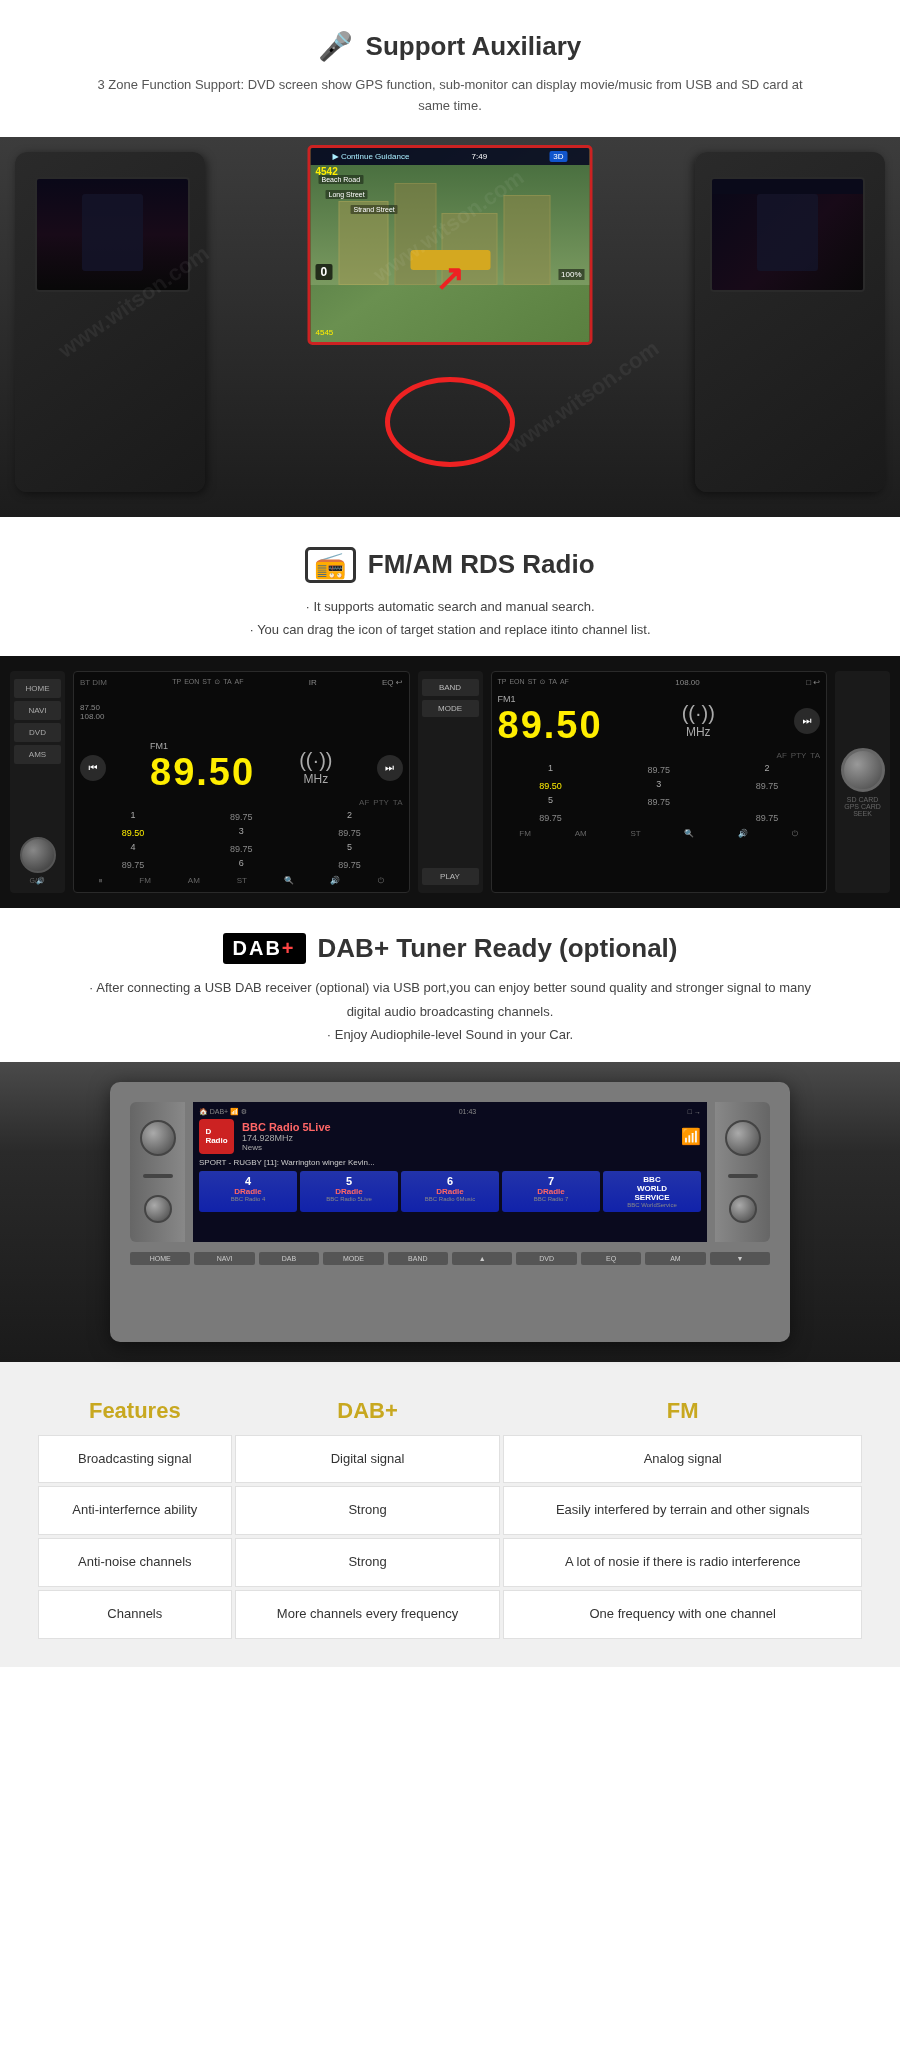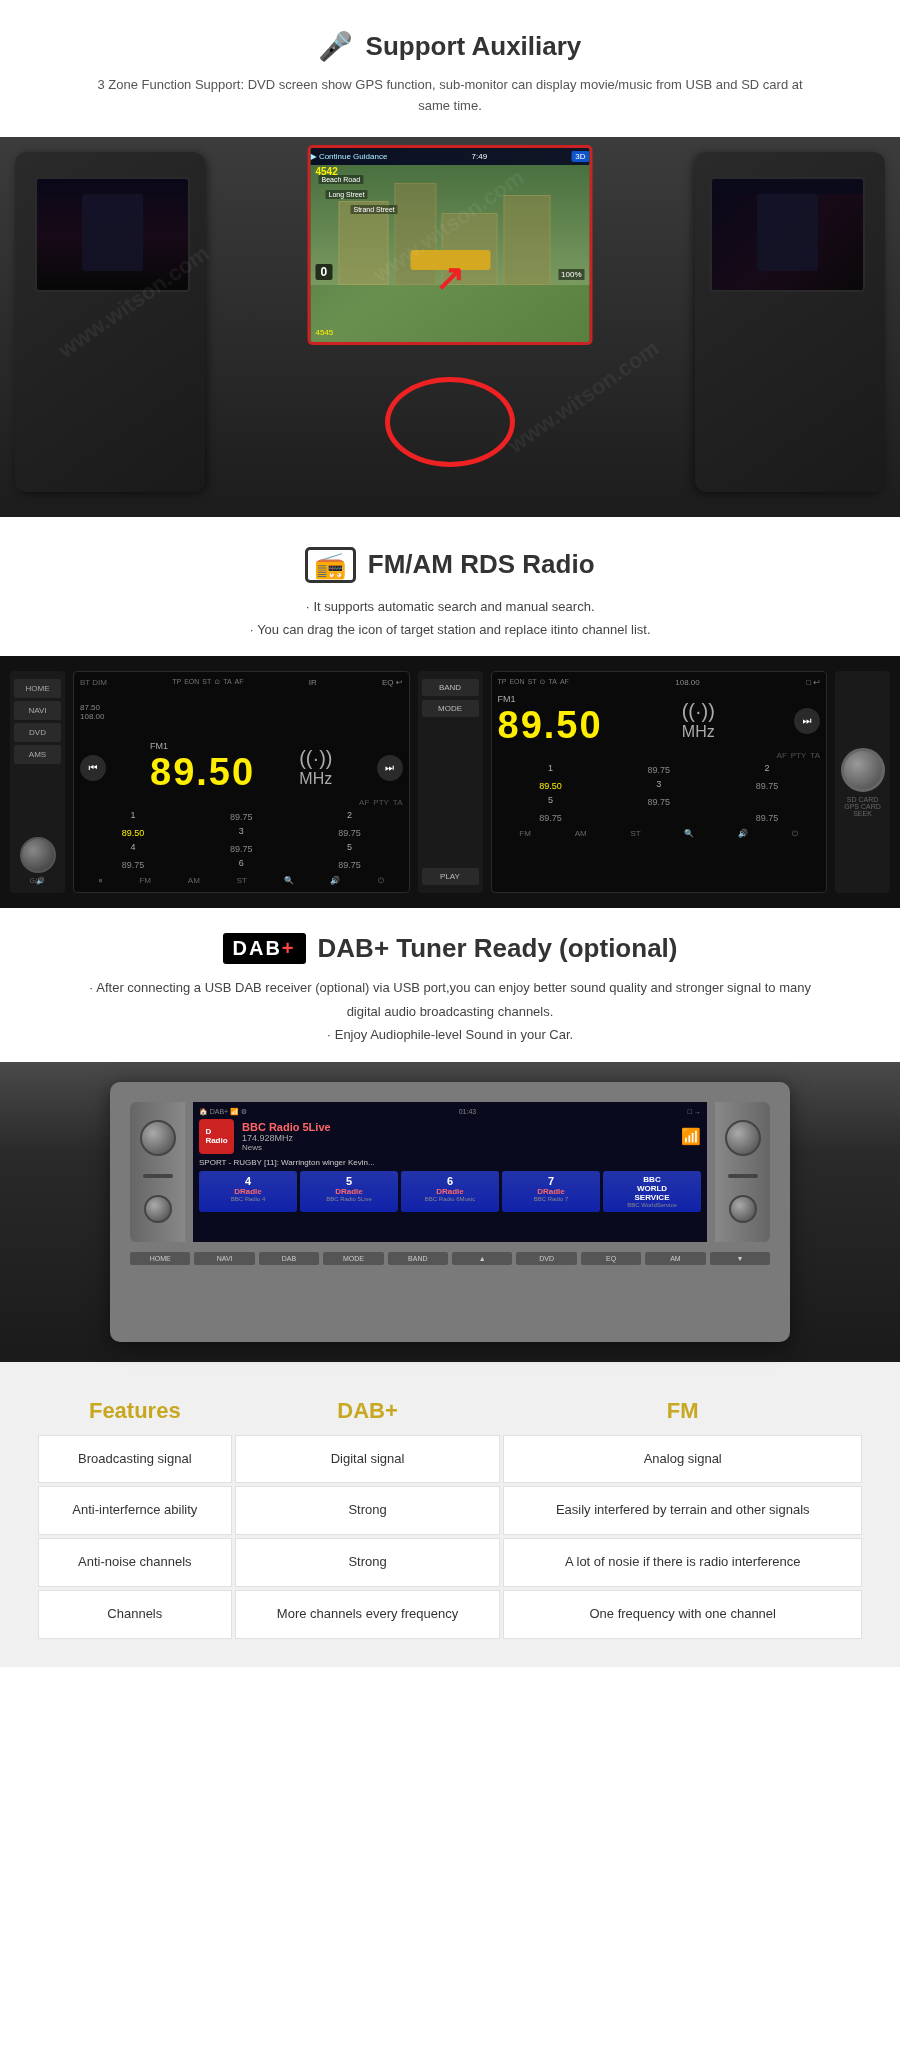--- a/index.html
+++ b/index.html
@@ -140,21 +140,21 @@
       background: #2a5a2a;
     }
     .gps-nav-inner {
       width: 100%;
       height: 100%;
       background: linear-gradient(to bottom right, #4a7040, #6a9050, #5a8040);
       position: relative;
     }
     .gps-nav-bar {
       background: rgba(0,0,30,0.85);
-      padding: 3px 0;
+      padding: 3px 22px;
       display: flex;
       justify-content: space-between;
       align-items: center;
     }
     .gps-3d-btn {
       background: #1155cc;
       color: #fff;
       font-size: 8px;
       padding: 1px 4px;
       border-radius: 2px;
@@ -263,21 +263,21 @@
       padding: 4px 0;
     }
     .rh-big-num {
       color: #ffee00;
       font-size: 38px;
       font-weight: bold;
       letter-spacing: 2px;
     }
     .rh-mhz-label {
       color: #aaa;
-      font-size: 16px;
+      font-size: 12px;
     }
     .rh-circle-btn {
       width: 26px;
       height: 26px;
       background: #2a2a2a;
       border-radius: 50%;
       display: flex;
       align-items: center;
       justify-content: center;
       color: #fff;

